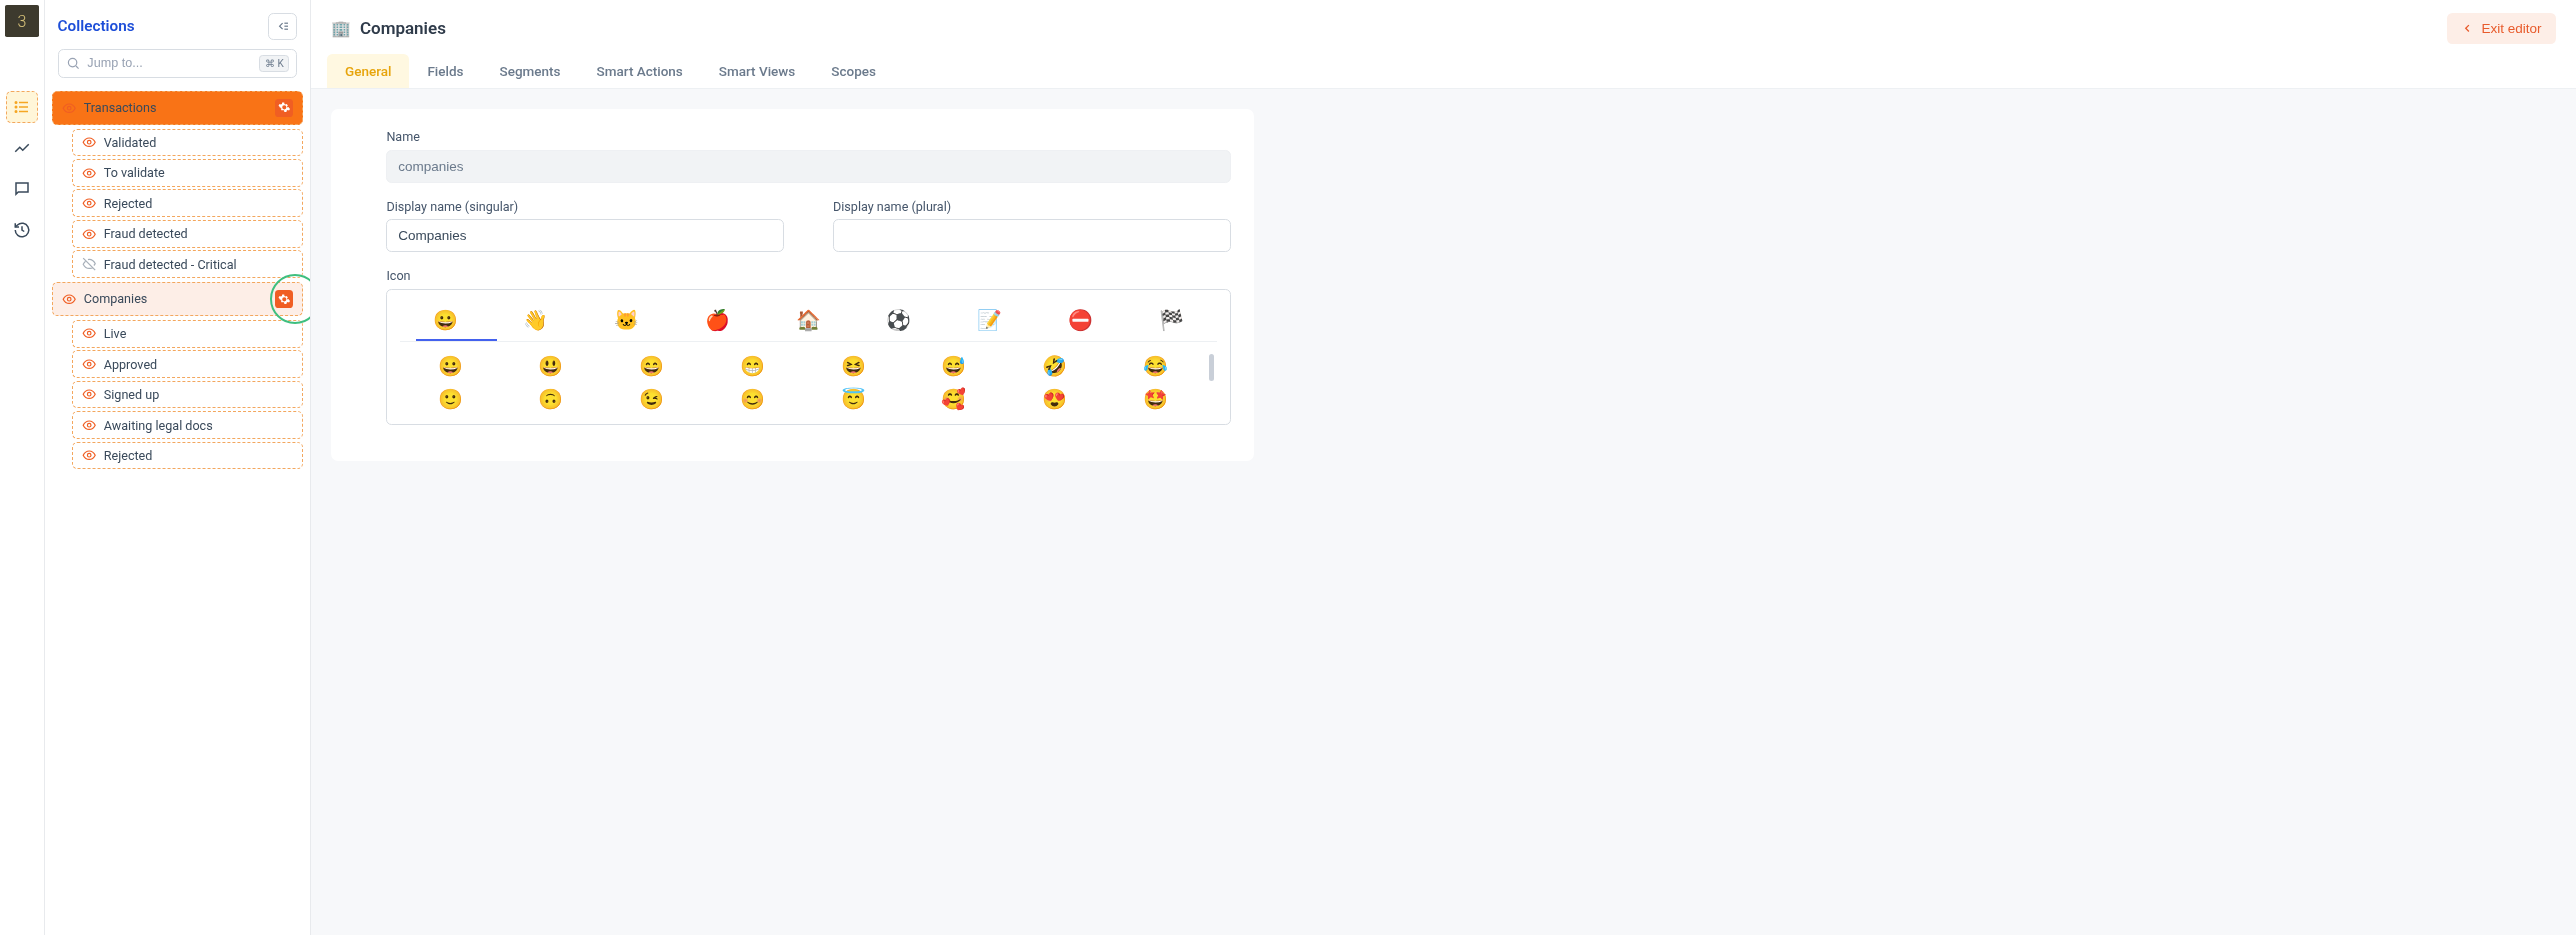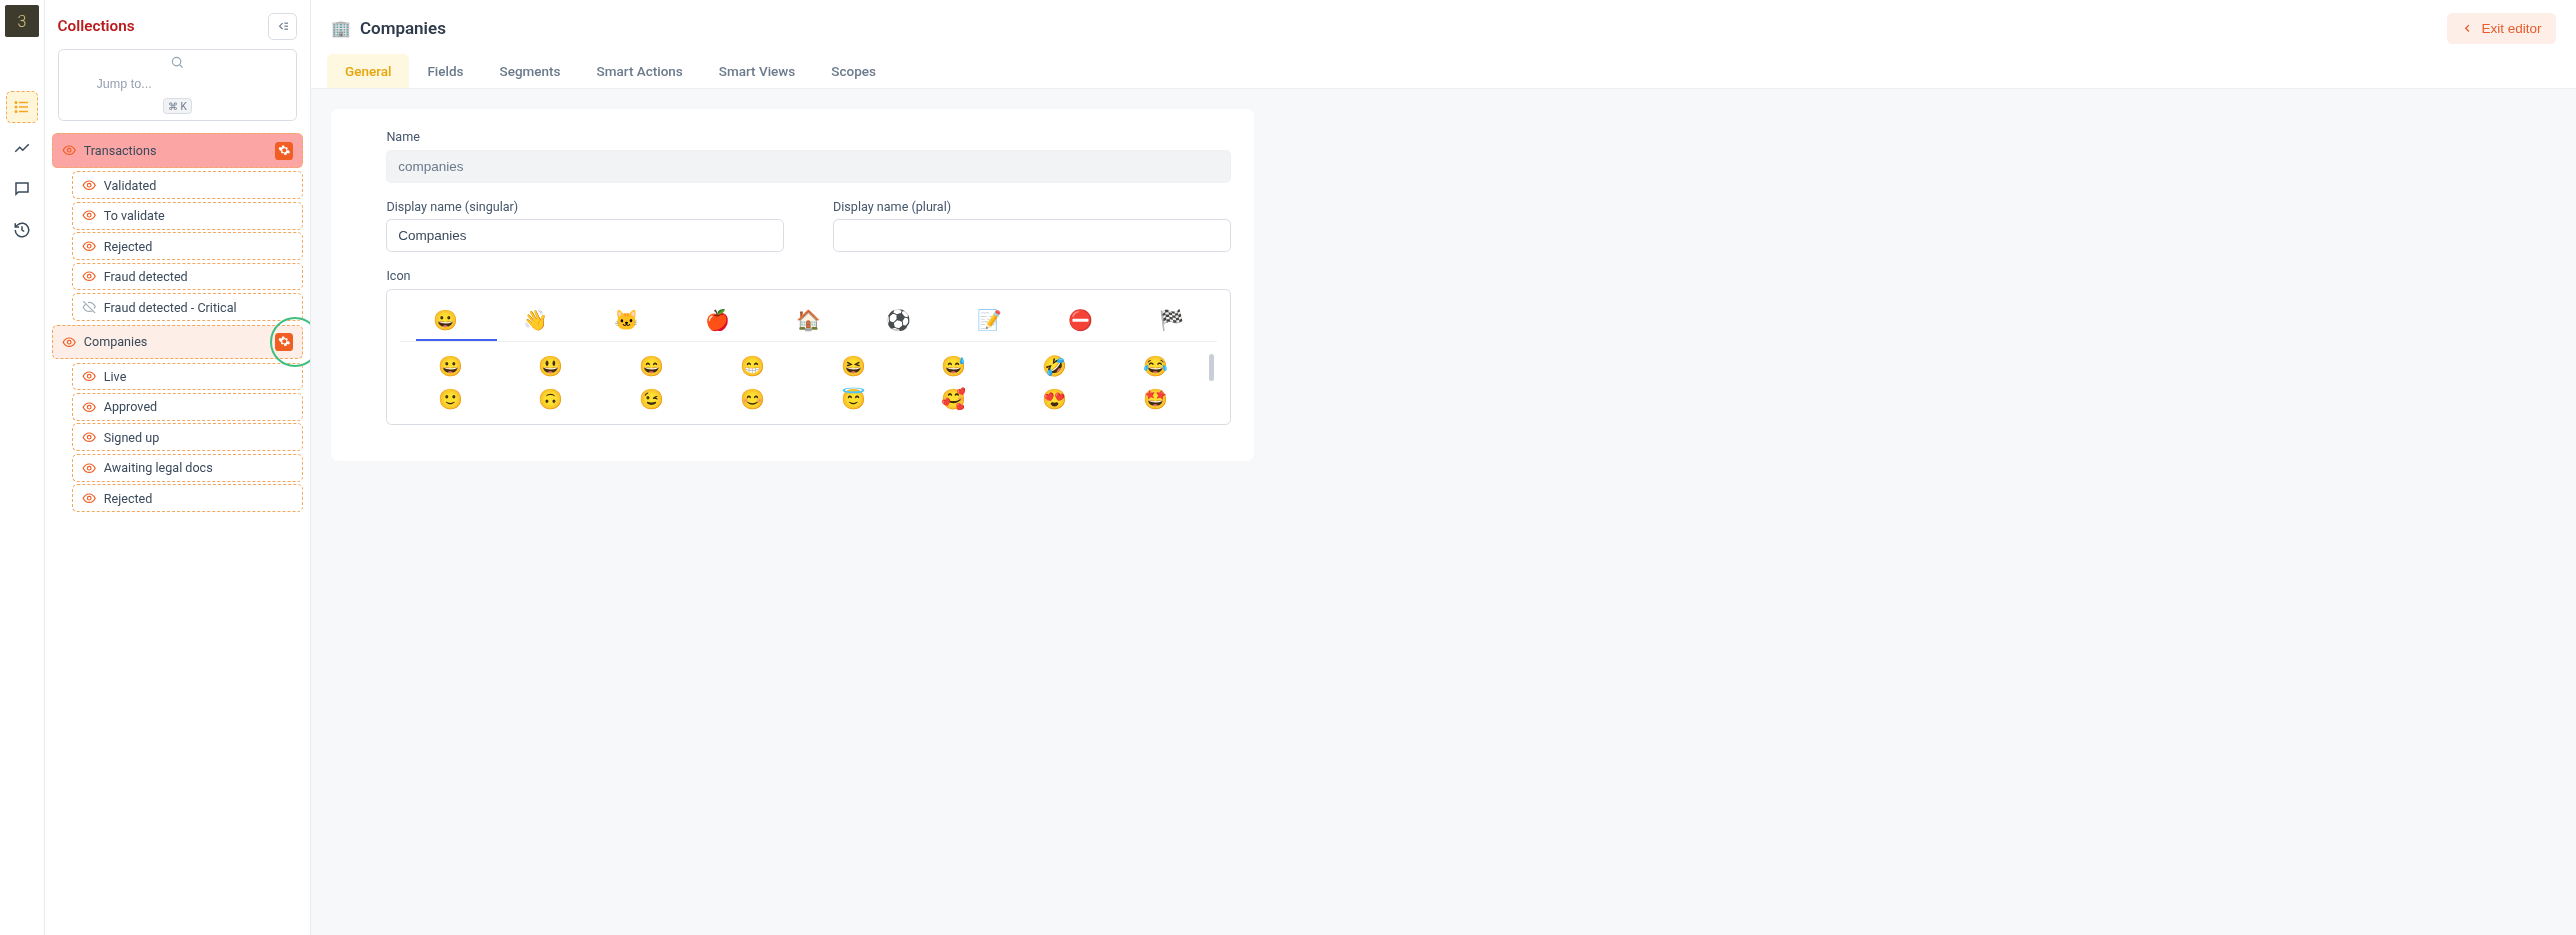--- a/index.html
+++ b/index.html
@@ -9,28 +9,28 @@
     
     .icon-rail { width: 45px; border-right: 0.9px solid #e8eaed; display: flex; flex-direction: column; align-items: center; padding-top: 5.4px; gap: 9px; }
     .rail-logo { width: 34px; height: 32px; background: #3d3a2e; display: flex; align-items: center; justify-content: center; color: #d8c37a; font-size: 16px; font-weight: 300; border-radius: 1.8px; }
     .rail-icon { width: 32px; height: 32px; display:flex; align-items:center; justify-content:center; border-radius: 5.4px; color:#3a4a5b; }
     .rail-icon.active { background: #fff6d9; border: 0.9px dashed #f3a75e; color: #f5a623; }
     .rail-icon svg { width: 18px; height: 18px; }
 
     
     .sidebar { width: 266px; border-right: 0.9px solid #e8eaed; display: flex; flex-direction: column; }
     .sidebar-header { display: flex; align-items: center; justify-content: space-between; padding: 12.6px 12.6px 9px 12.6px; }
-    .sidebar-title { font-size: 15.3px; font-weight: 600; color: #b91c1c; }
+    .sidebar-title { font-size: 15.3px; font-weight: 600; color: #1d4ed8; }
     .collapse-btn { width: 29px; height: 27px; border:0.9px solid #d8dde3; border-radius: 5.4px; display:flex; align-items:center; justify-content:center; color:#6b7a8c; background:#fff; }
-    .search-box { margin: 0 12.6px 9px 12.6px; display:flex; align-items:center; border:0.9px solid #d8dde3; border-radius: 5.4px; padding: 5.4px 7.2px; gap: 7.2px; color:#98a2b3;flex-direction:column; }
+    .search-box { margin: 0 12.6px 9px 12.6px; display:flex; align-items:center; border:0.9px solid #d8dde3; border-radius: 5.4px; padding: 5.4px 7.2px; gap: 7.2px; color:#98a2b3; }
     .search-box input { border:none; outline:none; flex:1; font-size: 12.6px; color:#3a4a5b; background:transparent; }
     .search-box input::placeholder { color:#98a2b3; }
     .kbd { font-size: 10px; background:#f1f3f5; border:0.9px solid #d8dde3; border-radius:3.6px; padding: 1.8px 4.5px; color:#6b7a8c; }
     .tree { padding: 0 7.2px 7.2px 7.2px; overflow-y:auto; }
-    .coll-parent { display:flex; align-items:center; gap: 7.2px; border:0.9px dashed #f3a75e; background:#fca5a5; border-radius:5.4px; padding: 7.2px 9px; margin: 3.6px 0; position:relative; }
+    .coll-parent { display:flex; align-items:center; gap: 7.2px; border:0.9px dashed #f3a75e; background:#f97316; border-radius:5.4px; padding: 7.2px 9px; margin: 3.6px 0; position:relative; }
     .coll-parent.companies { background: #fdeee7; }
     .coll-child { display:flex; align-items:center; gap: 7.2px; border:0.9px dashed #f3a75e; border-radius:5.4px; padding: 5.4px 9px; margin: 2.7px 0 2.7px 20px; }
     .eye { color:#f05e23; display:flex; }
     .eye.off { color:#a7afb9; }
     .item-label { font-size: 12.6px; color:#3a4a5b; }
     .gear-badge { margin-left:auto; width:18px; height:18px; background:#f05e23; border-radius:3.6px; display:flex; align-items:center; justify-content:center; color:#fff; }
     .gear-badge svg { width:12.6px; height:12.6px; }
     .circle-highlight { position:absolute; right:-18px; top:50%; transform:translateY(-50%); width:50px; height:50px; border:2.7px solid #3fbf7f; border-radius:50%; pointer-events:none; }
 
     

